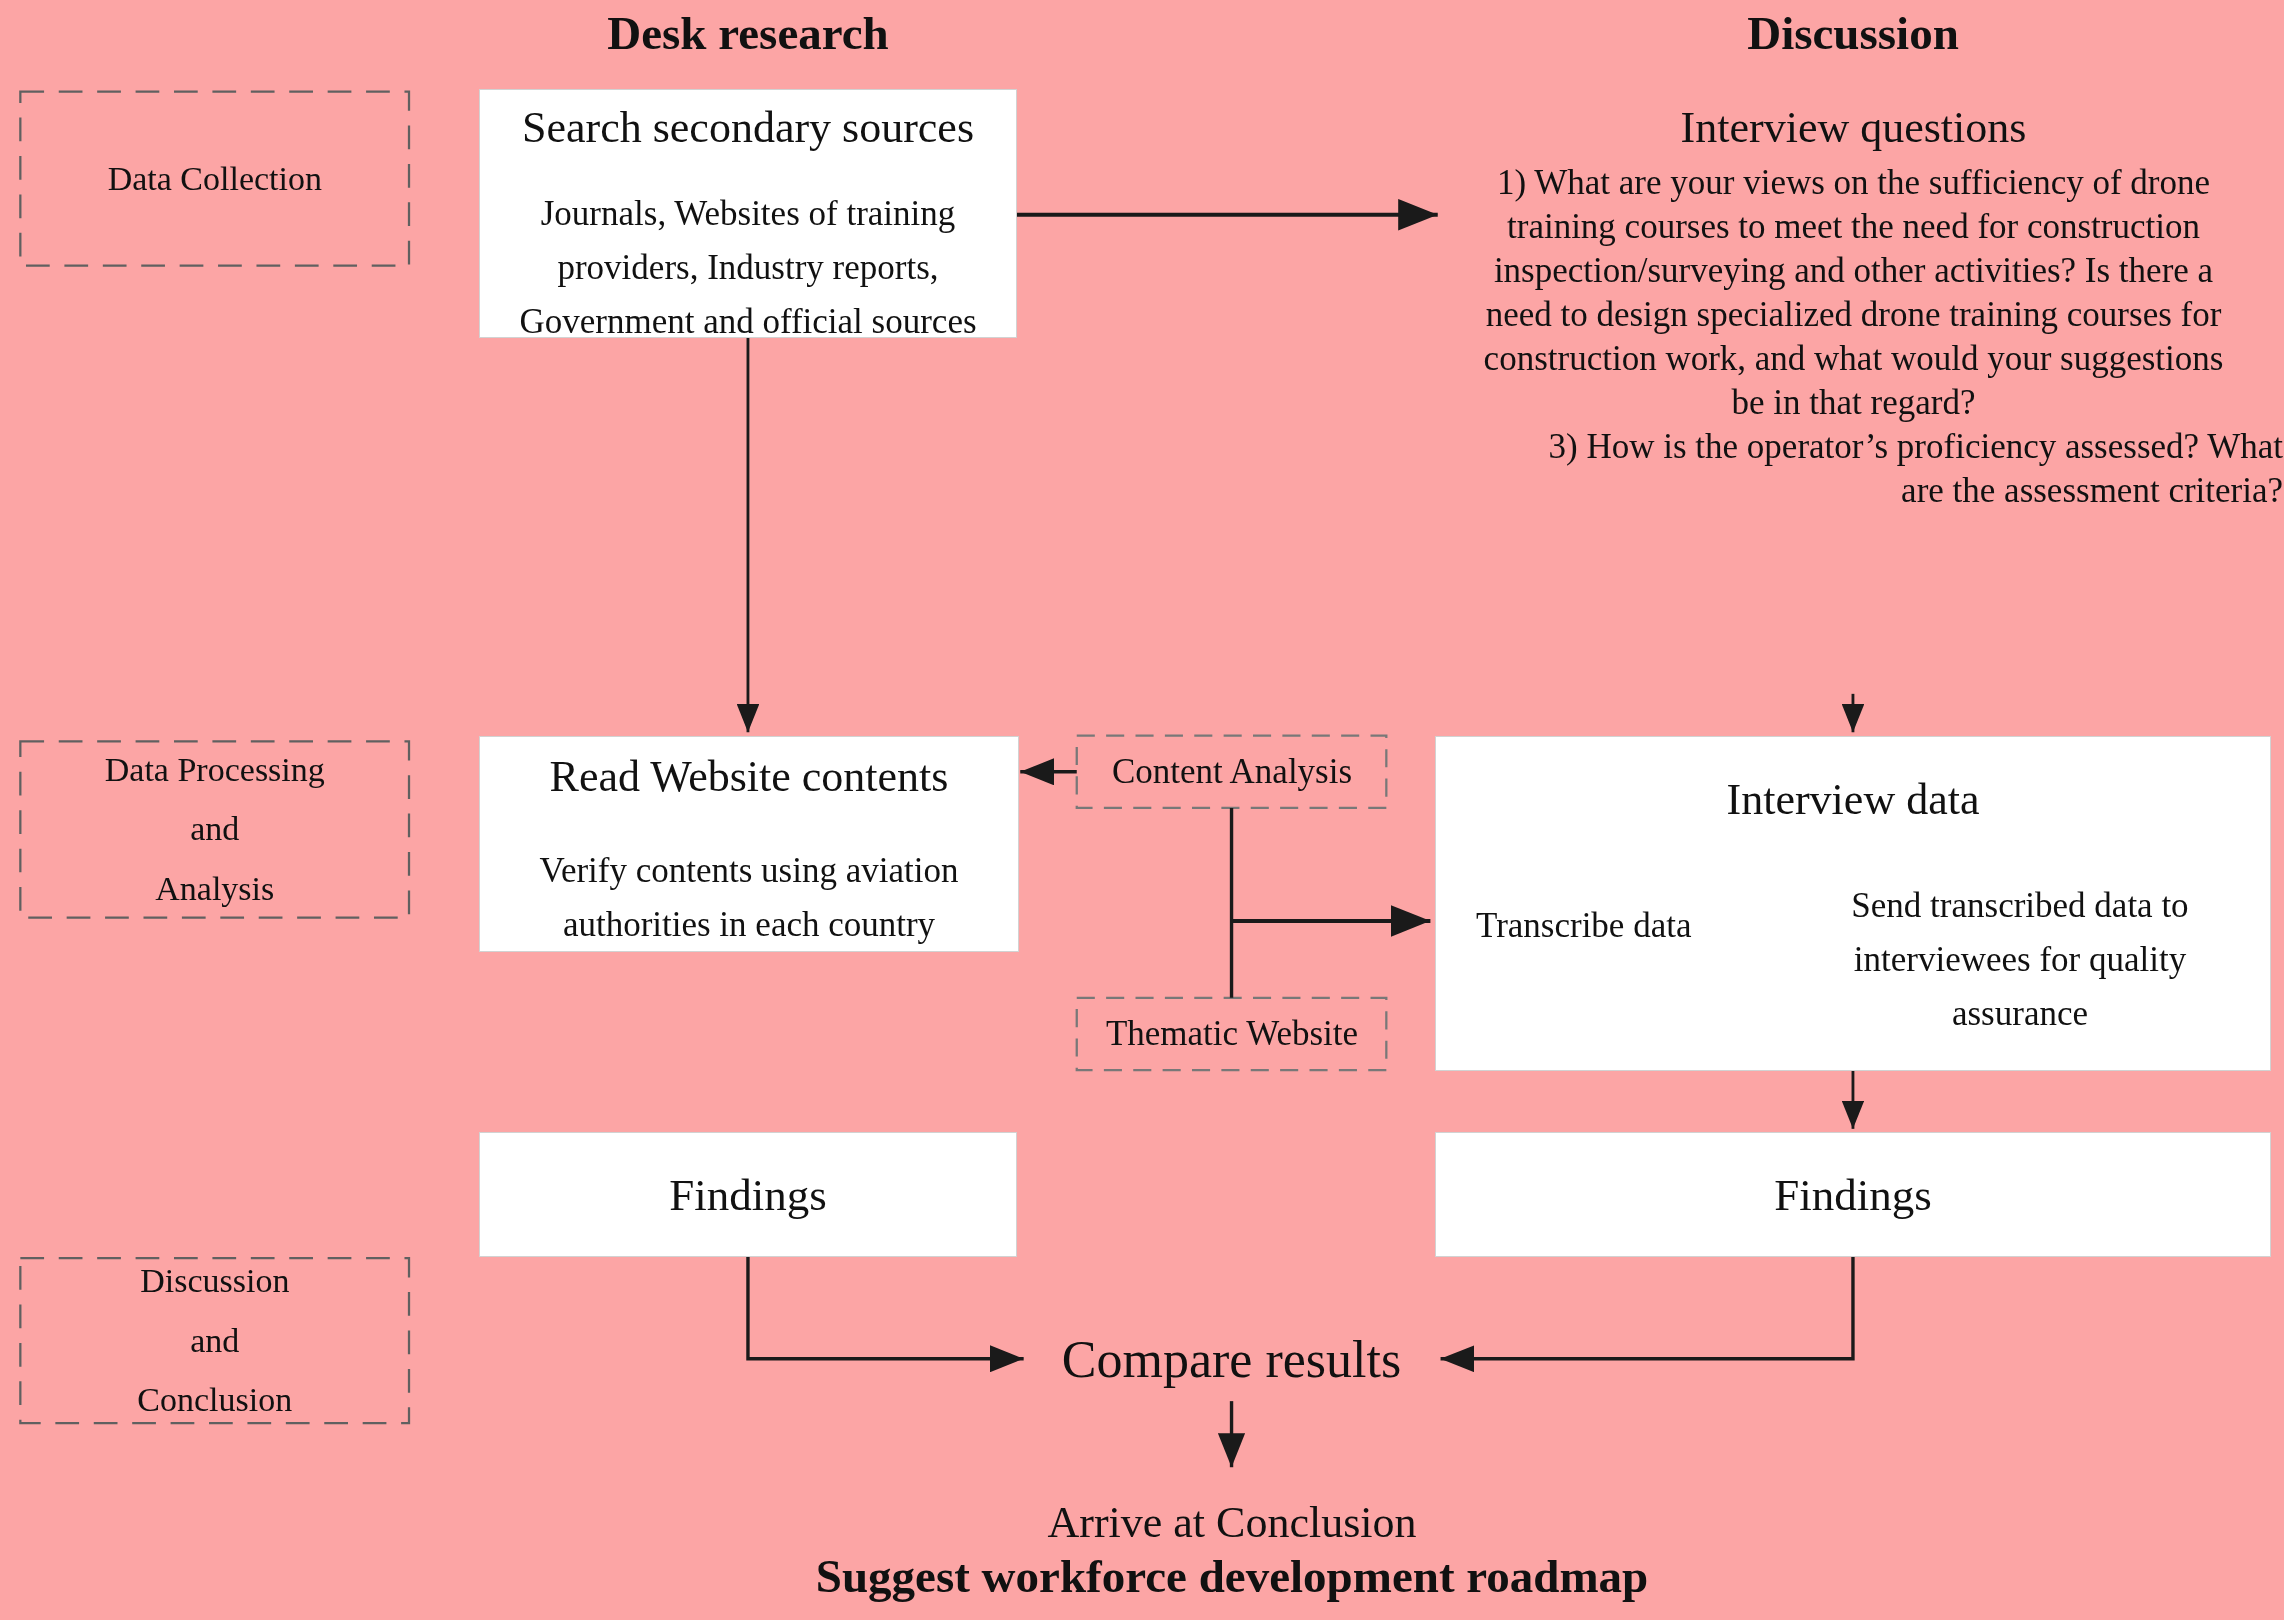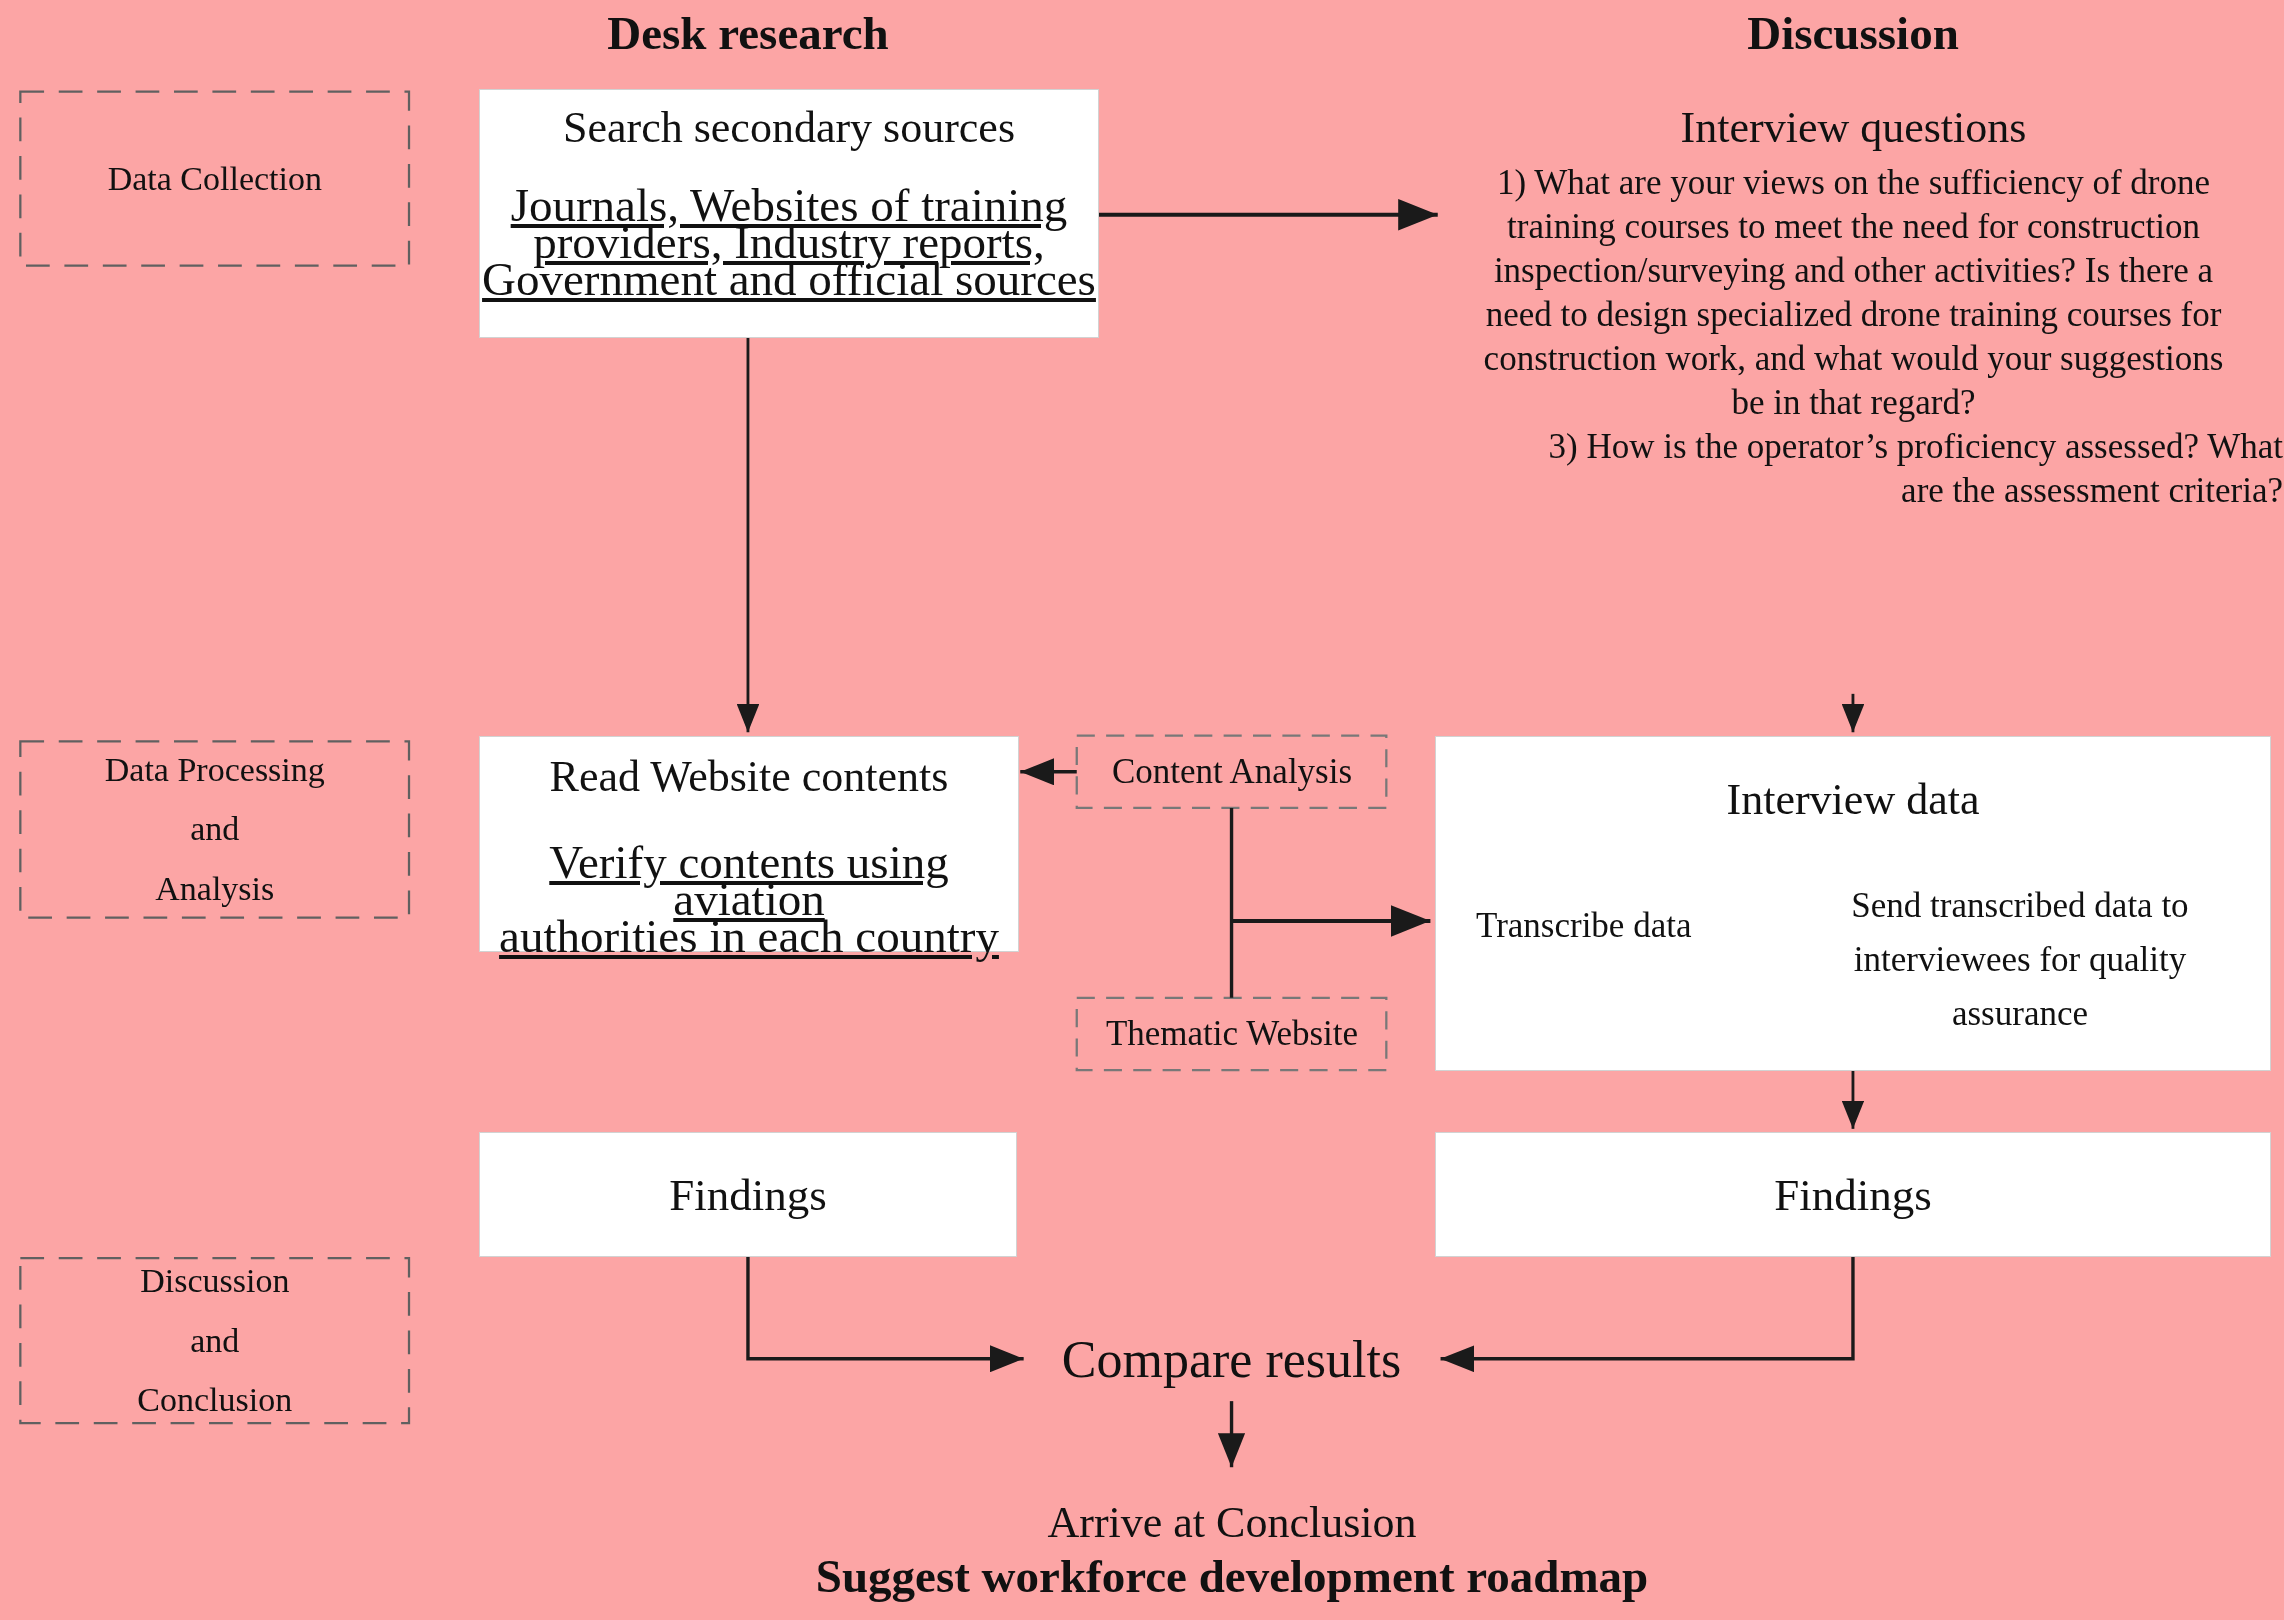--- a/index.html
+++ b/index.html
@@ -10,21 +10,21 @@
   .overlay{position:absolute;left:0;top:0;width:2284px;height:1621px;}
   .abs{position:absolute;box-sizing:border-box;}
   .center{text-align:center;}
   .heading{font-weight:bold;font-size:47px;line-height:1.1;}
   .stage-box{
     left:20.3px;width:389px;display:flex;align-items:center;justify-content:center;
     font-size:34px;line-height:1.75;white-space:pre-line;text-align:center;
   }
   .box{border:1.7px solid #d2d2d2;background:#ffffff;text-align:center;}
   .box-title{font-size:44px;line-height:1.05;}
-  .box-body{font-size:47px;line-height:37px;white-space:pre-line;text-decoration:underline;}
+  .box-body{font-size:35px;line-height:54px;white-space:pre-line;}
   .q-title{font-size:44px;line-height:1.05;}
   .q-text{font-size:35px;line-height:44px;white-space:pre-line;margin-top:10.2px;}
   .findings{display:flex;align-items:center;justify-content:center;font-size:45px;}
   .dashed-label{display:flex;align-items:center;justify-content:center;font-size:35px;}
   .transcribe{position:absolute;left:40px;top:169px;font-size:35px;}
   .send-block{position:absolute;right:67px;top:142px;width:366px;font-size:35px;line-height:54px;white-space:pre-line;text-align:center;}
   .compare{font-size:52px;line-height:1.2;}
   .arrive{font-size:44px;line-height:1.15;}
   .suggest{font-size:47px;font-weight:bold;line-height:1.15;}
 </style>
@@ -64,21 +64,21 @@
   <div class="abs heading center" style="left:1435px;top:8px;width:836px;">Discussion</div>
 
   <div class="abs stage-box" style="top:92px;height:174px;">Data Collection</div>
   <div class="abs stage-box" style="top:741px;height:176px;">Data Processing
 and
 Analysis</div>
   <div class="abs stage-box" style="top:1258px;height:165px;">Discussion
 and
 Conclusion</div>
 
-  <div class="abs box" style="left:479px;top:89px;width:620px;height:249px;">
+  <div class="abs box" style="left:479px;top:89px;width:538px;height:249px;">
     <div class="box-title" style="margin-top:14.7px;">Search secondary sources</div>
     <div class="box-body" style="margin-top:36px;">Journals, Websites of training
 providers, Industry reports,
 Government and official sources</div>
   </div>
 
   <div class="abs center" style="left:1424px;top:105px;width:859px;">
     <div class="q-title">Interview questions</div>
     <div class="q-text">1) What are your views on the sufficiency of drone
 training courses to meet the need for construction

